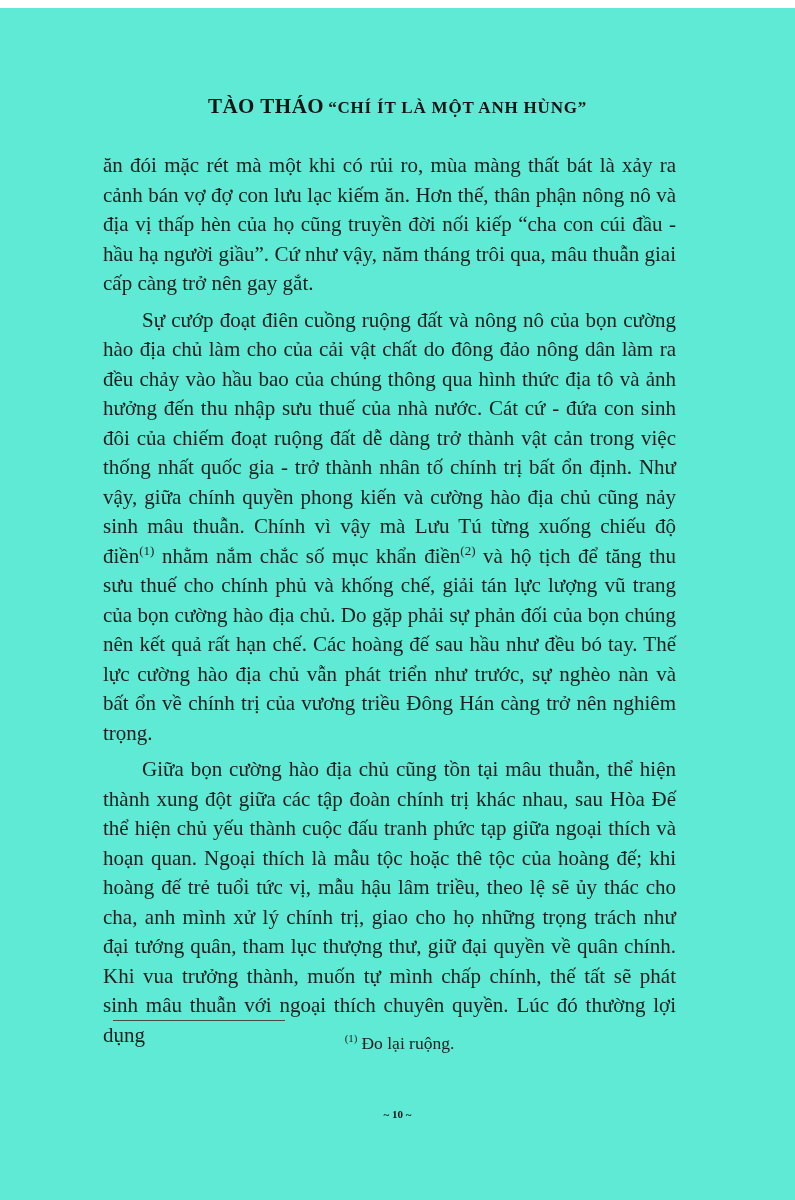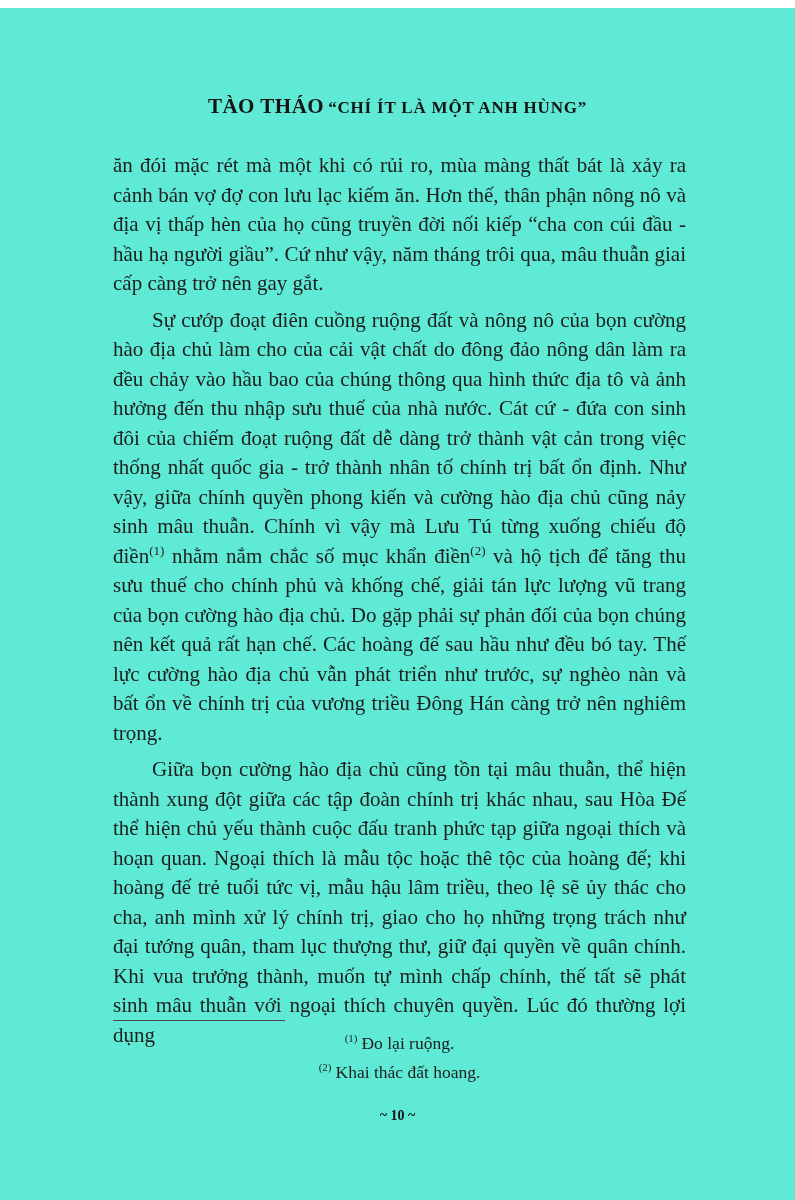--- a/index.html
+++ b/index.html
@@ -30,21 +30,21 @@
   .running-head .title-main {
     font-size: 21px;
     letter-spacing: 0.5px;
   }
   .running-head .title-sub {
     font-size: 17px;
     letter-spacing: 0.8px;
   }
   .body-text {
     position: absolute;
-    left: 113px;
+    left: 103px;
     top: 143px;
     width: 573px;
     font-size: 21px;
     line-height: 29.5px;
     text-align: justify;
   }
   .body-text p {
     margin: 0 0 7px 0;
   }
   .body-text p.indent {
@@ -76,21 +76,21 @@
     vertical-align: super;
     margin-right: 4px;
   }
   .page-number {
     position: absolute;
     top: 1100px;
     left: 0;
     width: 100%;
     text-align: center;
     font-weight: bold;
-    font-size: 14px;
+    font-size: 11px;
     color: #141414;
   }
 </style>
 </head>
 <body>
 
 <div class="page">
 
   <div class="running-head">
     <span class="title-main">TÀO THÁO</span>
@@ -101,20 +101,17 @@
     <p><span>ăn đói mặc rét mà một khi có rủi ro, mùa màng thất bát là xảy ra cảnh bán vợ đợ con lưu lạc kiếm ăn. Hơn thế, thân phận nông nô và địa vị thấp hèn của họ cũng truyền đời nối kiếp “cha con cúi đầu - hầu hạ người giầu”. Cứ như vậy, năm tháng trôi qua, mâu thuẫn giai cấp càng trở nên gay gắt.</span></p>
     <p class="indent"><span>Sự cướp đoạt điên cuồng ruộng đất và nông nô của bọn cường hào địa chủ làm cho của cải vật chất do đông đảo nông dân làm ra đều chảy vào hầu bao của chúng thông qua hình thức địa tô và ảnh hưởng đến thu nhập sưu thuế của nhà nước. Cát cứ - đứa con sinh đôi của chiếm đoạt ruộng đất dễ dàng trở thành vật cản trong việc thống nhất quốc gia - trở thành nhân tố chính trị bất ổn định. Như vậy, giữa chính quyền phong kiến và cường hào địa chủ cũng nảy sinh mâu thuẫn. Chính vì vậy mà Lưu Tú từng xuống chiếu độ điền</span><sup>(1)</sup><span> nhằm nắm chắc số mục khẩn điền</span><sup>(2)</sup><span> và hộ tịch để tăng thu sưu thuế cho chính phủ và khống chế, giải tán lực lượng vũ trang của bọn cường hào địa chủ. Do gặp phải sự phản đối của bọn chúng nên kết quả rất hạn chế. Các hoàng đế sau hầu như đều bó tay. Thế lực cường hào địa chủ vẫn phát triển như trước, sự nghèo nàn và bất ổn về chính trị của vương triều Đông Hán càng trở nên nghiêm trọng.</span></p>
     <p class="indent"><span>Giữa bọn cường hào địa chủ cũng tồn tại mâu thuẫn, thể hiện thành xung đột giữa các tập đoàn chính trị khác nhau, sau Hòa Đế thể hiện chủ yếu thành cuộc đấu tranh phức tạp giữa ngoại thích và hoạn quan. Ngoại thích là mẫu tộc hoặc thê tộc của hoàng đế; khi hoàng đế trẻ tuổi tức vị, mẫu hậu lâm triều, theo lệ sẽ ủy thác cho cha, anh mình xử lý chính trị, giao cho họ những trọng trách như đại tướng quân, tham lục thượng thư, giữ đại quyền về quân chính. Khi vua trưởng thành, muốn tự mình chấp chính, thế tất sẽ phát sinh mâu thuẫn với ngoại thích chuyên quyền. Lúc đó thường lợi dụng</span></p>
   </div>
 
   <div class="footnotes">
     <hr class="footnote-divider">
     <div>
       <sup>(1)</sup><span>Đo lại ruộng.</span>
     </div>
-    <div>
-      <sup>(2)</sup><span>Khai thác đất hoang.</span>
-    </div>
   </div>
 
   <div class="page-number">~ 10 ~</div>
 
 </div>
 
 </body></html>

